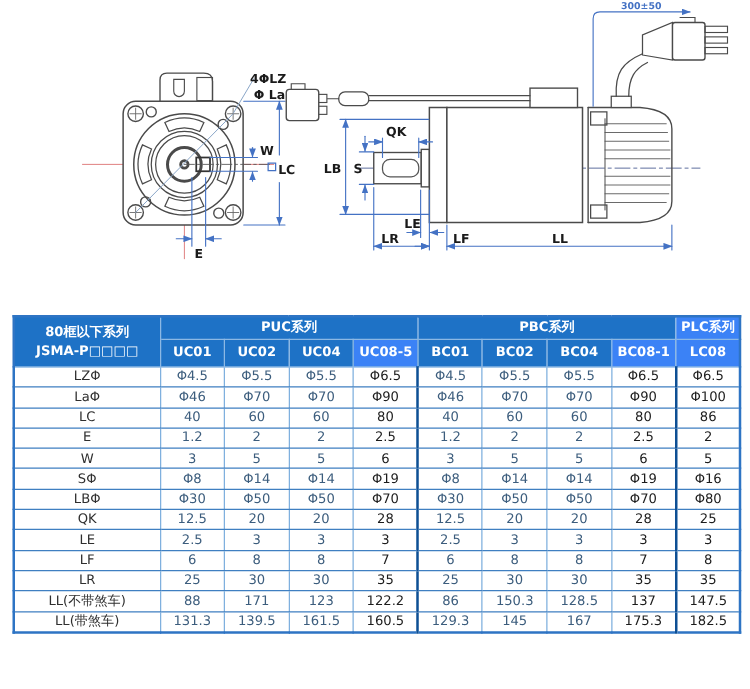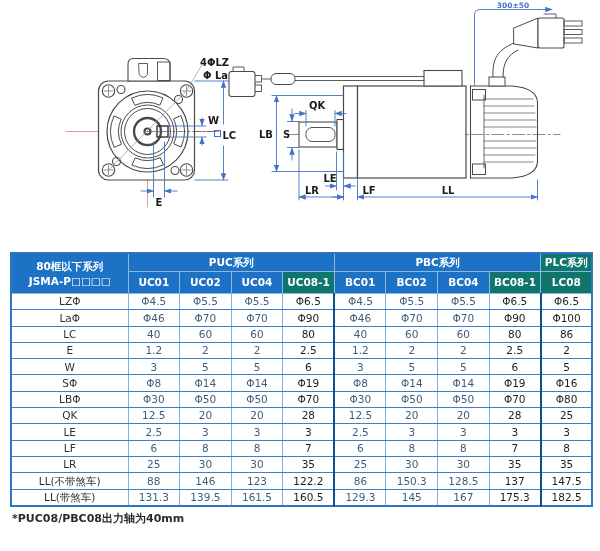--- a/index.html
+++ b/index.html
@@ -7,21 +7,21 @@
          font-family:"DejaVu Sans","Liberation Sans",sans-serif;}
   
   .drawing{position:absolute;left:0;top:0;}
   .dimtext{font:bold 10px "DejaVu Sans","Liberation Sans",sans-serif;fill:#1a1a1a;}
   .dimtext-sm{font:bold 7.5px "DejaVu Sans","Liberation Sans",sans-serif;fill:#4472c4;}
   
   .spec-table{position:absolute;left:10px;top:252px;width:582px;border-collapse:collapse;
               table-layout:fixed;border:2px solid #2e74c4;}
   .spec-table thead th{background:#1E72C6;color:#fff;font-size:10.5px;font-weight:bold;
               border:1px solid #8cb8e4;padding:0;line-height:1.25;}
-  .spec-table thead th.dark{background:#0f766e;}
+  .spec-table thead th.dark{background:#3b82f6;}
   .spec-table thead tr.series-row th{height:17px;}
   .spec-table thead tr.model-row th{height:21px;}
   .spec-table thead th.corner{font-size:10.5px;line-height:1.35;}
   .spec-table tbody td{background:#fff;text-align:center;font-size:10.5px;color:#3c5d7d;
               border-left:1px solid #7fb0de;border-right:1px solid #7fb0de;
               border-top:1px solid #3f7fc1;border-bottom:1px solid #3f7fc1;
               height:15.3px;padding:0;line-height:1;}
   .spec-table tbody td.rowlabel{color:#2f2f2f;}
   .spec-table tbody td.hl{font-weight:normal;color:#1c1c1c;}
   .spec-table tbody td.sep{border-left:2px solid #0d4f94;}
@@ -222,21 +222,21 @@
           <div>JSMA-P□□□□</div>
         </th>
         <th colspan="4">PUC系列</th>
         <th colspan="4">PBC系列</th>
         <th class="dark">PLC系列</th>
       </tr>
       <tr class="model-row">
         <th>UC01</th>
         <th>UC02</th>
         <th>UC04</th>
-        <th class="dark">UC08-1</th>
+        <th class="dark">UC08-5</th>
         <th>BC01</th>
         <th>BC02</th>
         <th>BC04</th>
         <th class="dark">BC08-1</th>
         <th class="dark">LC08</th>
       </tr>
     </thead>
     <tbody>
         <tr>
           <td class="rowlabel">LZΦ</td>
@@ -366,21 +366,21 @@
           <td class="hl">35</td>
           <td class="sep">25</td>
           <td>30</td>
           <td>30</td>
           <td class="hl">35</td>
           <td class="hl sep">35</td>
         </tr>
         <tr>
           <td class="rowlabel">LL(不带煞车)</td>
           <td>88</td>
-          <td>146</td>
+          <td>171</td>
           <td>123</td>
           <td class="hl">122.2</td>
           <td class="sep">86</td>
           <td>150.3</td>
           <td>128.5</td>
           <td class="hl">137</td>
           <td class="hl sep">147.5</td>
         </tr>
         <tr>
           <td class="rowlabel">LL(带煞车)</td>
@@ -391,16 +391,15 @@
           <td class="sep">129.3</td>
           <td>145</td>
           <td>167</td>
           <td class="hl">175.3</td>
           <td class="hl sep">182.5</td>
         </tr>
       </tbody>
   </table>
 
   <div class="footnotes">
-    <div>*PUC08/PBC08出力轴为40mm</div>
   </div>
 
 </div>
 
 </body></html>

